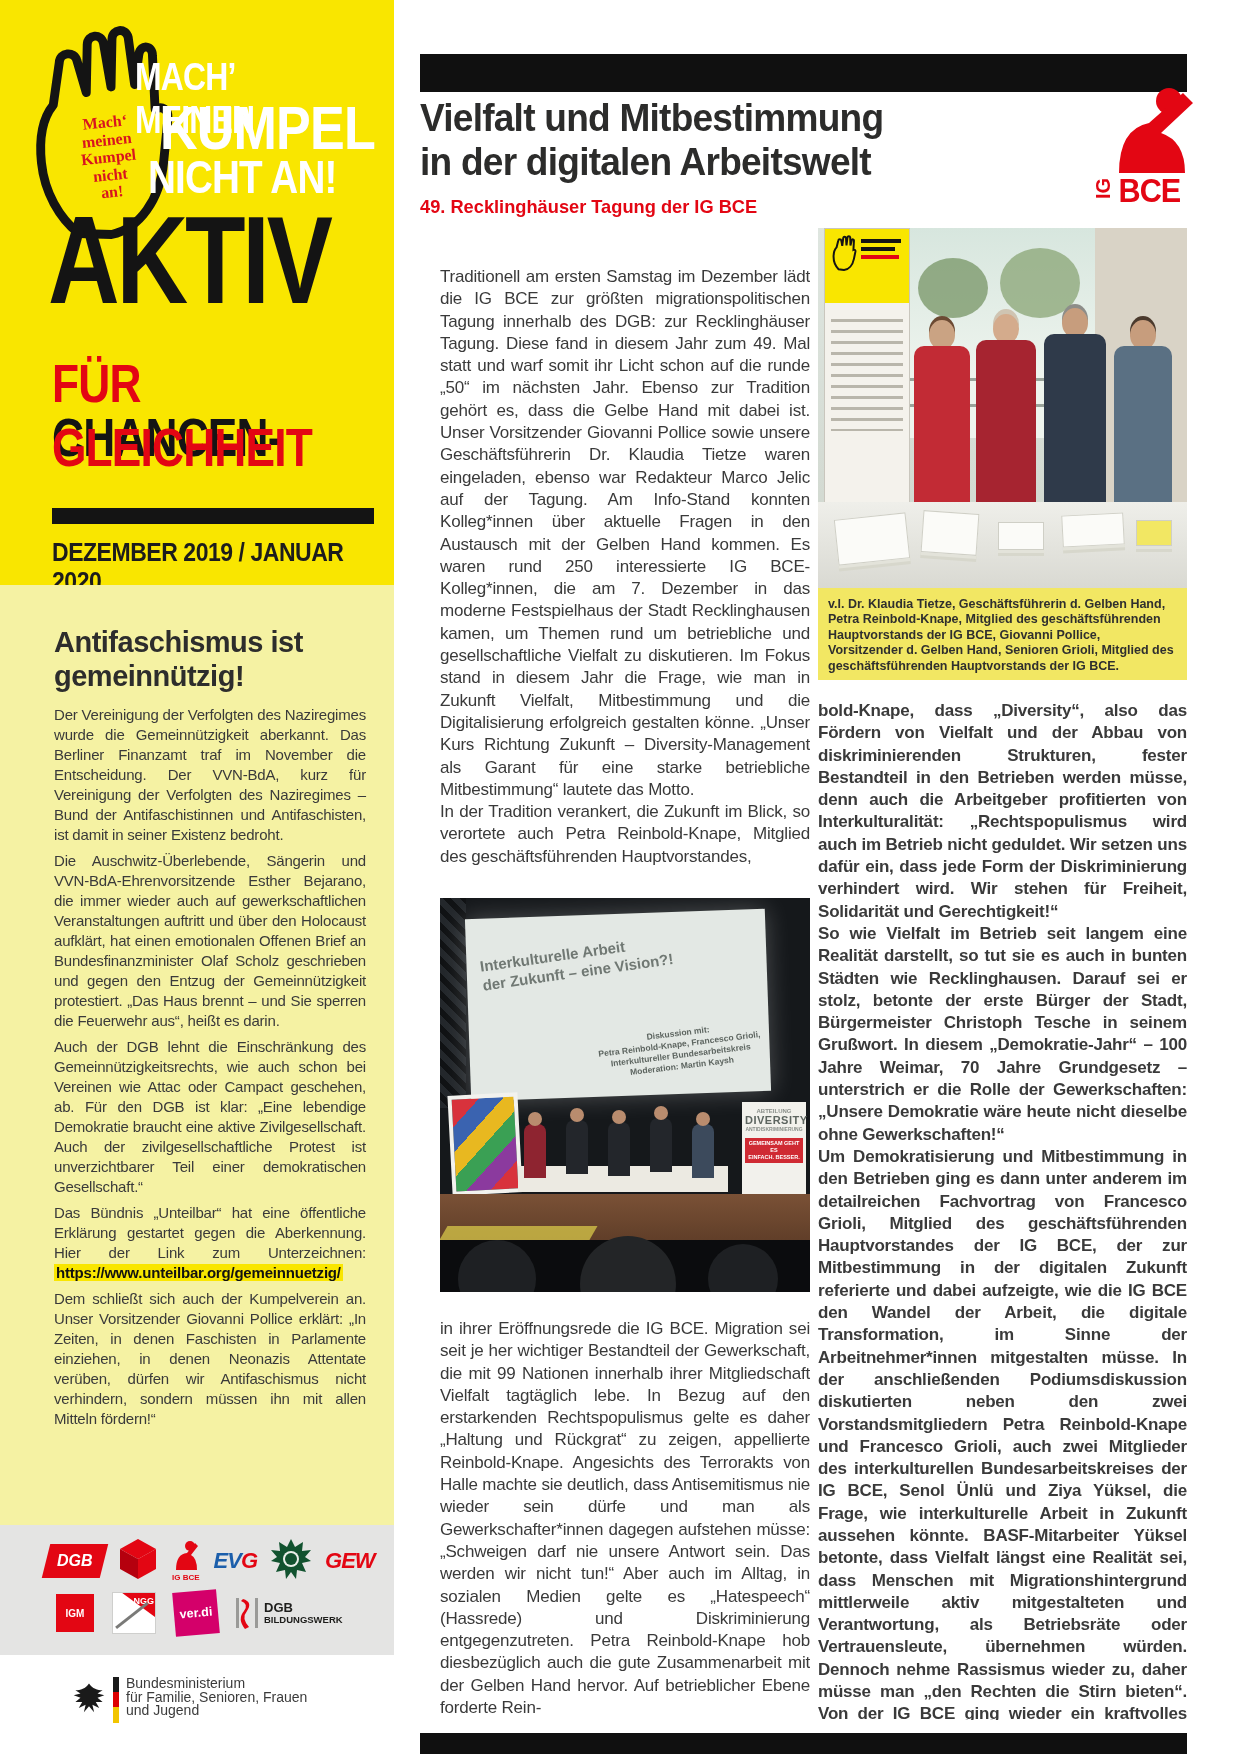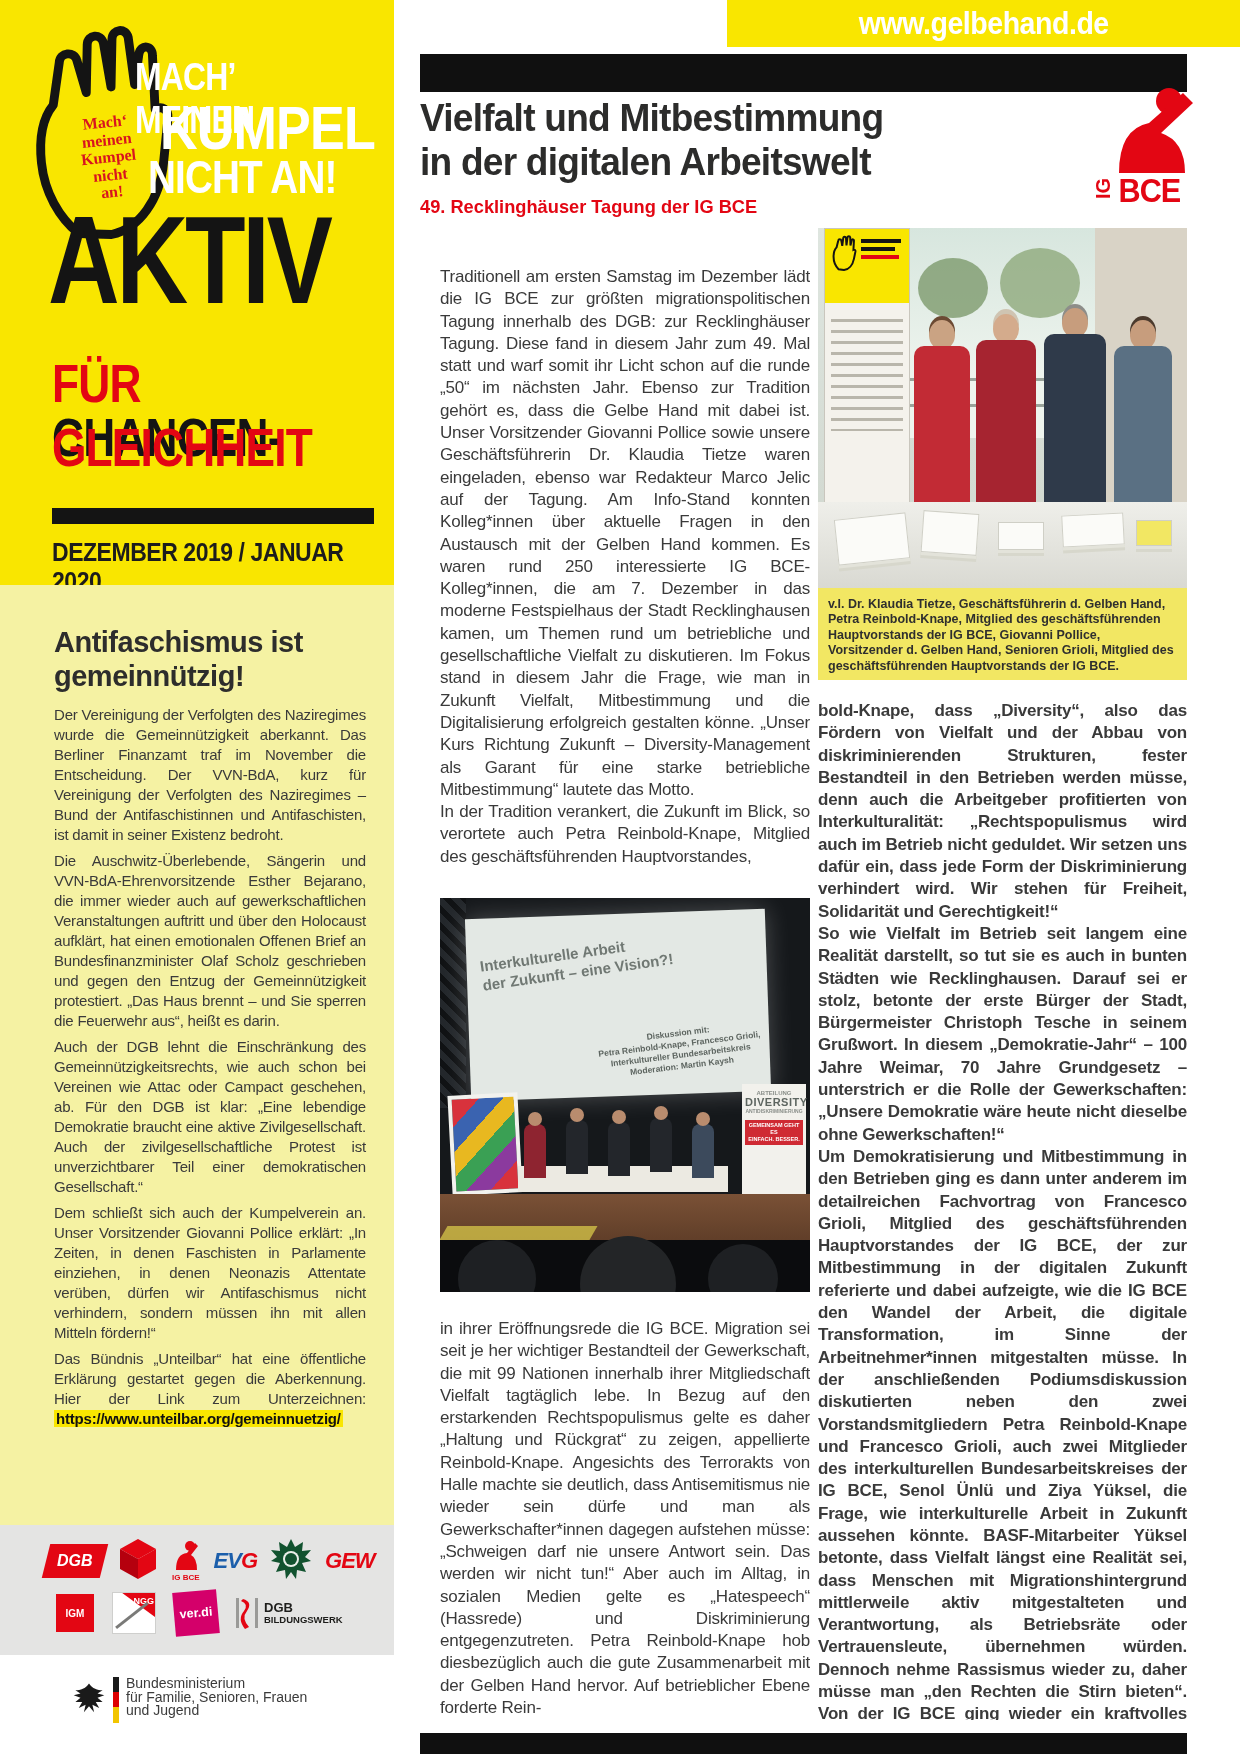--- a/index.html
+++ b/index.html
@@ -95,21 +95,21 @@
   #caption{left:818px;top:588px;width:369px;height:92px;background:#F2E763;box-sizing:border-box;
            padding:9px 10px;font-size:12.5px;line-height:15.4px;font-weight:700;color:#2f2f2e;}
   
   #photo2{left:440px;top:898px;width:370px;height:394px;background:#15181b;overflow:hidden;}
   .screen{position:absolute;left:28px;top:16px;width:300px;height:182px;background:#e3e8e4;transform:rotate(-2deg);box-shadow:0 0 24px rgba(255,255,255,.25);}
   .scr-title{position:absolute;left:14px;top:28px;color:#707873;font-size:15px;font-weight:700;transform:rotate(-6deg);line-height:19px;}
   .scr-sub{position:absolute;right:8px;bottom:22px;color:#5d6560;font-size:8.5px;font-weight:700;text-align:center;transform:rotate(-5deg);line-height:11px;}
   .truss{position:absolute;left:0;top:0;width:26px;height:210px;background:repeating-linear-gradient(45deg,#23272b 0 6px,#101214 6px 12px);}
   .poster{position:absolute;left:10px;top:196px;width:62px;height:92px;border:4px solid #f2f2ee;transform:rotate(-3deg);
           background:linear-gradient(135deg,#d8323c 0 18%,#3a63b0 18% 34%,#e8b820 34% 50%,#3aa054 50% 66%,#8b3a9e 66% 82%,#d8323c 82%);}
-  .banner2{position:absolute;right:4px;top:186px;width:64px;height:158px;background:#f2f1ec;padding:6px 3px;box-sizing:border-box;text-align:center;}
+  .banner2{position:absolute;right:4px;top:204px;width:64px;height:158px;background:#f2f1ec;padding:6px 3px;box-sizing:border-box;text-align:center;}
   .banner2 .a{font-size:6px;color:#8a8f8a;font-weight:700;}
   .banner2 .d{font-size:11px;color:#5d6560;font-weight:800;letter-spacing:.5px;}
   .banner2 .k{font-size:5px;color:#8a8f8a;font-weight:700;margin-bottom:6px;}
   .badge{background:#cf2a33;color:#fff;font-size:5.5px;font-weight:800;padding:2px 1px;line-height:7px;}
   .stagefloor{position:absolute;left:0;top:296px;width:100%;height:52px;background:linear-gradient(#7a5136,#5d3c27);}
   .stable{position:absolute;left:78px;top:268px;width:210px;height:26px;background:#eceae2;}
   .fig{position:absolute;width:22px;height:54px;background:#23262b;border-radius:8px 8px 0 0;}
   .fig:before{content:"";position:absolute;left:50%;top:-12px;transform:translateX(-50%);width:14px;height:14px;border-radius:50%;background:#b98c6e;}
   .audience{position:absolute;left:0;bottom:0;width:100%;height:52px;background:#0b0c0e;}
   .ahead{position:absolute;border-radius:50%;background:#1e2023;}
@@ -142,22 +142,22 @@
     <div id="line3" class="abs bigline cond">GLEICHHEIT</div>
     <div id="mast-rule" class="abs"></div>
     <div id="issue-date" class="abs cond">DEZEMBER 2019 / JANUAR 2020</div>
   </div>
 
   <div id="left-article" class="abs">
     <h2>Antifaschismus ist gemeinnützig!</h2>
     <p>Der Vereinigung der Verfolgten des Naziregimes wurde die Gemeinnützigkeit aberkannt. Das Berliner Finanzamt traf im November die Entscheidung. Der VVN-BdA, kurz für Vereinigung der Verfolgten des Naziregimes – Bund der Antifaschistinnen und Antifaschisten, ist damit in seiner Existenz bedroht.</p>
     <p>Die Auschwitz-Überlebende, Sängerin und VVN-BdA-Ehrenvorsitzende Esther Bejarano, die immer wieder auch auf gewerkschaftlichen Veranstaltungen auftritt und über den Holocaust aufklärt, hat einen emotionalen Offenen Brief an Bundesfinanzminister Olaf Scholz geschrieben und gegen den Entzug der Gemeinnützigkeit protestiert. „Das Haus brennt – und Sie sperren die Feuerwehr aus“, heißt es darin.</p>
     <p>Auch der DGB lehnt die Einschränkung des Gemeinnützigkeitsrechts, wie auch schon bei Vereinen wie Attac oder Campact geschehen, ab. Für den DGB ist klar: „Eine lebendige Demokratie braucht eine aktive Zivilgesellschaft. Auch der zivilgesellschaftliche Protest ist unverzichtbarer Teil einer demokratischen Gesellschaft.“</p>
+    <p><span>Das Bündnis „Unteilbar“ hat eine öffentliche Erklärung gestartet gegen die Aberkennung. Hier der Link zum Unterzeichnen: </span><span class="hl">https://www.unteilbar.org/gemeinnuetzig/</span></p>
     <p>Dem schließt sich auch der Kumpelverein an. Unser Vorsitzender Giovanni Pollice erklärt: „In Zeiten, in denen Faschisten in Parlamente einziehen, in denen Neonazis Attentate verüben, dürfen wir Antifaschismus nicht verhindern, sondern müssen ihn mit allen Mitteln fördern!“</p>
-    <p><span>Das Bündnis „Unteilbar“ hat eine öffentliche Erklärung gestartet gegen die Aberkennung. Hier der Link zum Unterzeichnen: </span><span class="hl">https://www.unteilbar.org/gemeinnuetzig/</span></p>
   </div>
 
   <div id="partner-strip" class="abs">
     <div id="logo-row1" class="logo-row">
       <div class="dgb-par">
           <span>DGB</span>
         </div>
       <div>
         <svg width="40" height="44" viewBox="0 0 40 44">
             <polygon points="20,2 38,12 20,22 2,12" fill="#E30613"></polygon>
@@ -215,23 +215,20 @@
       </svg>
       <div class="tricolor"></div>
       <div class="ministry-text">
         <div>Bundesministerium</div>
         <div>für Familie, Senioren, Frauen</div>
         <div>und Jugend</div>
       </div>
     </div>
   </div>
 
-  <div id="url-box" class="abs">
-      <span>www.gelbehand.de</span>
-    </div>
   <div id="top-bar" class="abs"></div>
   <div class="main-title abs cond" style="top:96px;">Vielfalt und Mitbestimmung</div>
   <div class="main-title abs cond" style="top:140px;">in der digitalen Arbeitswelt</div>
   <div id="main-subtitle" class="abs cond">49. Recklinghäuser Tagung der IG BCE</div>
 
   <div id="igbce" class="abs">
     <svg width="130" height="90" viewBox="0 0 130 90">
       <circle cx="84" cy="16" r="13" fill="#E30613"></circle>
       <path d="M34,88 Q34,44 64,38 L98,8 L108,18 L76,48 Q100,56 100,88 Z" fill="#E30613"></path>
     </svg>

